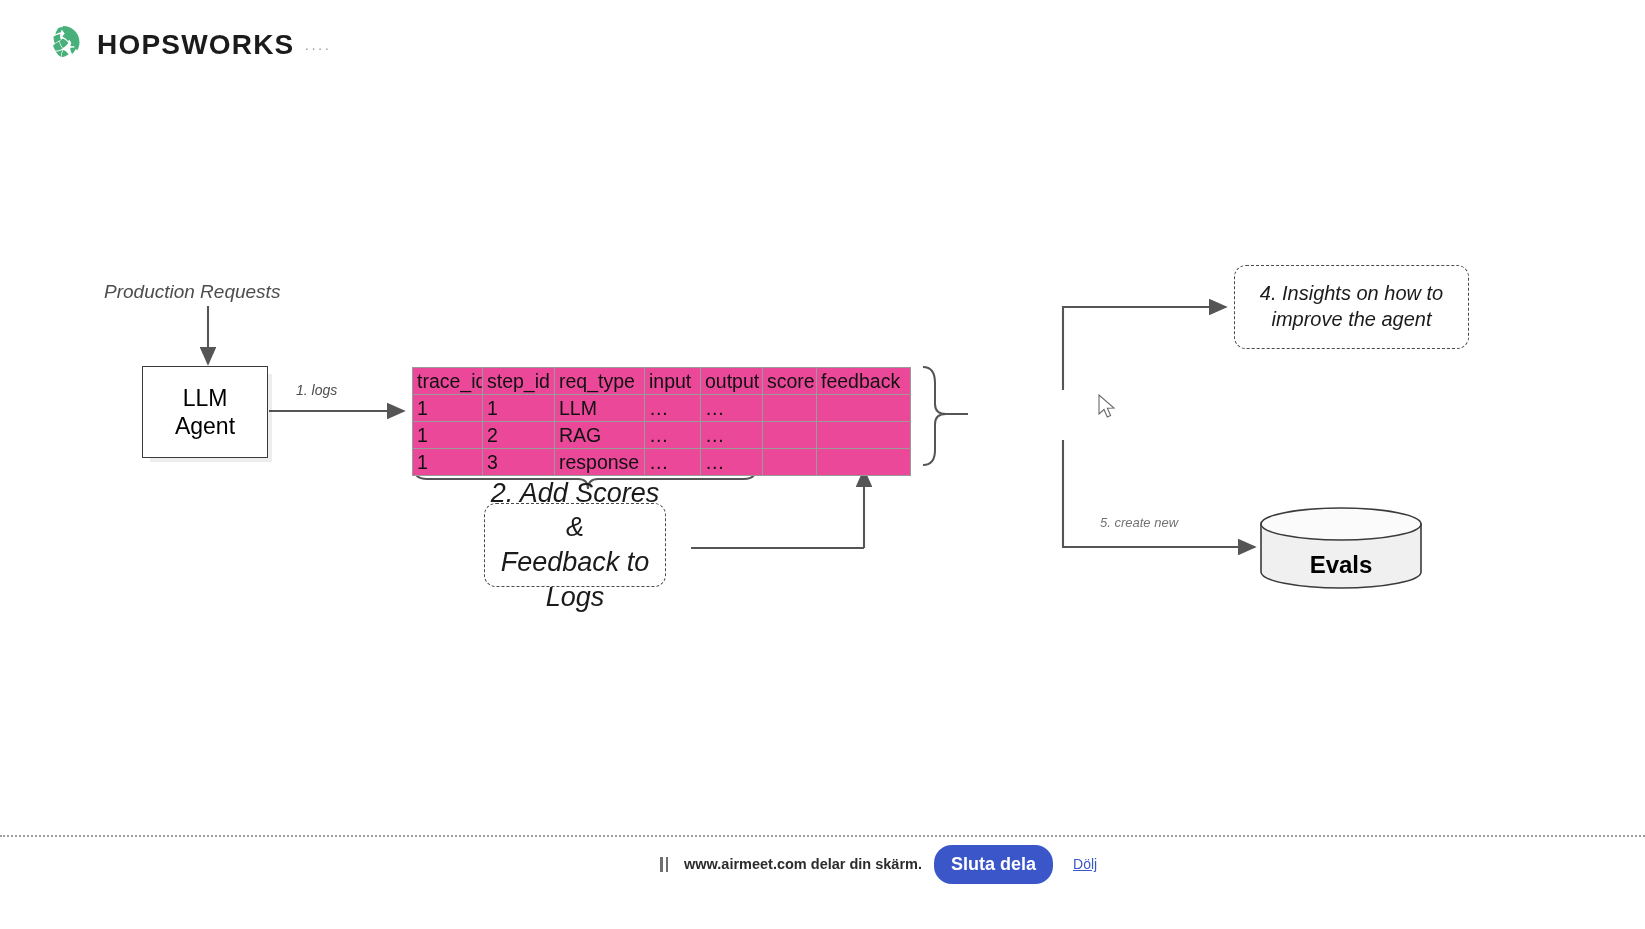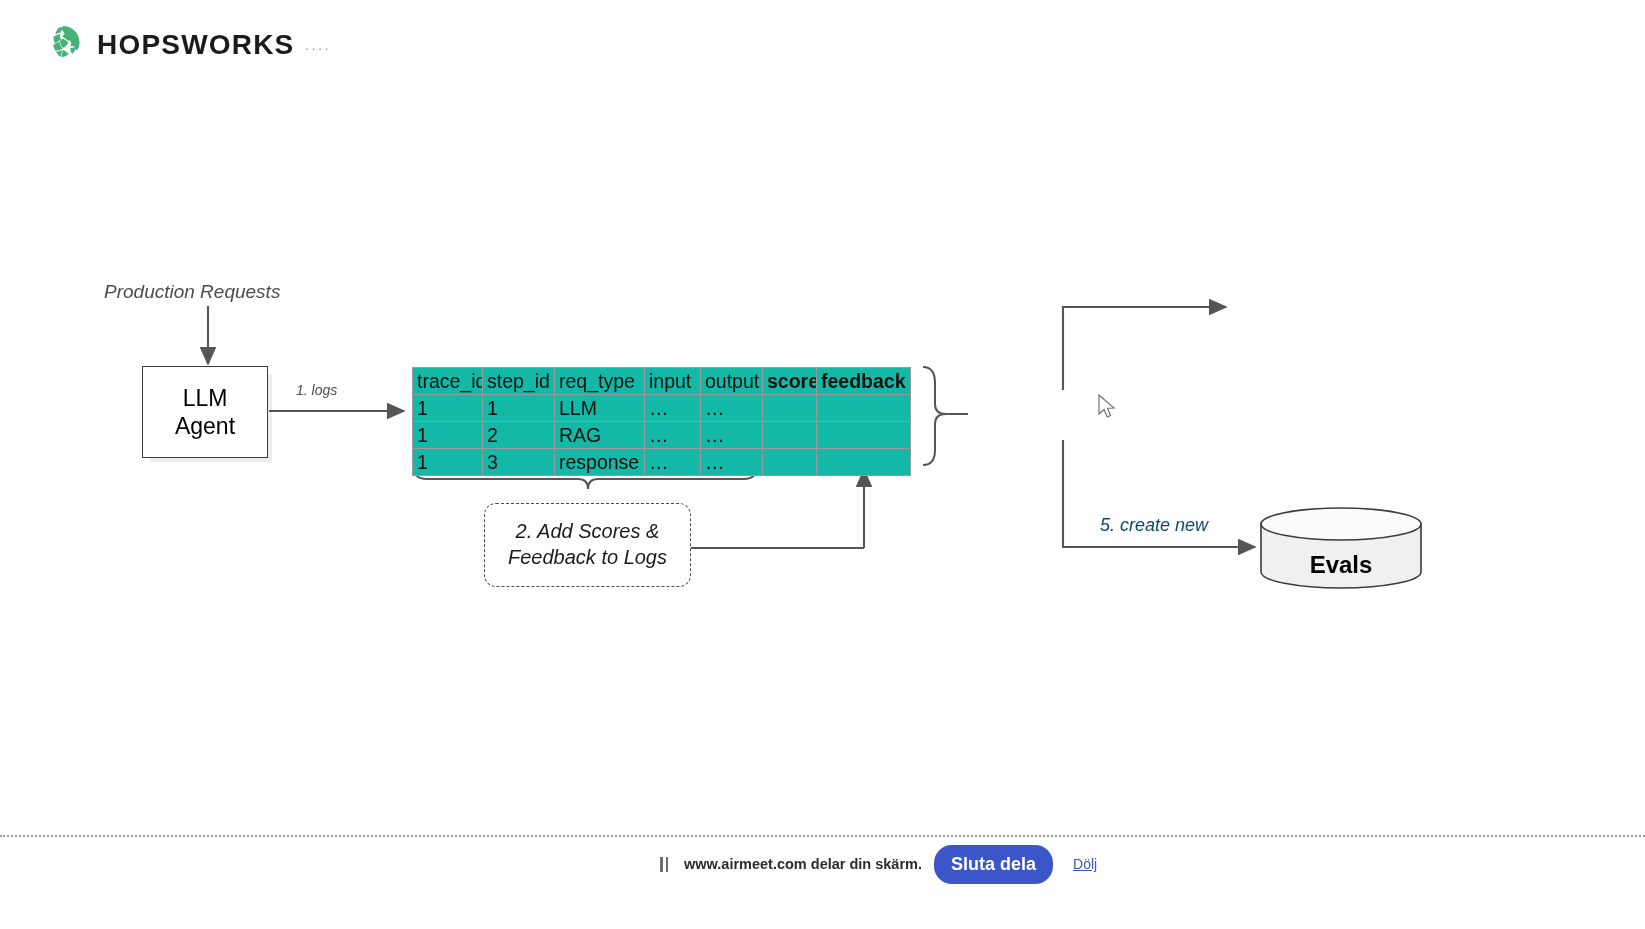--- a/index.html
+++ b/index.html
@@ -105,36 +105,36 @@
     justify-content: center;
     font-weight: bold;
     color: #000000;
     z-index: 6;
   }
 
   
   #log-table {
     position: absolute;
     border-collapse: collapse;
-    background: #14b8a6;
+    background: #ec4899;
     table-layout: fixed;
     z-index: 4;
   }
   #log-table td, #log-table th {
     border: 1px solid #9a9a9a;
     padding: 1px 4px;
     font-size: 19.5px;
     font-weight: normal;
     text-align: left;
     height: 24px;
     color: #111111;
     overflow: hidden;
     white-space: nowrap;
   }
-  #log-table th.bold-head { font-weight: bold; }
+  #log-table th.bold-head { font-weight: normal; }
 
   
   #evals-cyl {
     position: absolute;
     z-index: 4;
   }
   #evals-label {
     position: absolute;
     width: 100%;
     text-align: center;
@@ -341,28 +341,32 @@
         <td>3</td>
         <td>response</td>
         <td>…</td>
         <td>…</td>
         <td></td>
         <td></td>
       </tr>
     </tbody>
   </table>
 
-  <div class="node dashed-box" style="left:484px; top:503px; width:207px; height:84px; font-size:20px; flex-direction:column; z-index:5;">
+  <div class="node dashed-box" style="left:484px; top:503px; width:182px; height:84px; font-size:27px; flex-direction:column; z-index:5;">
     <span>2. Add Scores &amp;</span>
     <span>Feedback to Logs</span>
   </div>
 
 
-
-  <div class="label-italic" style="left:1100px; top:515px; font-size:18px; color:#0c4a6e;">5. create new</div>
+  <div class="node dashed-box" style="left:1234px; top:265px; width:235px; height:84px; font-size:20px; flex-direction:column;">
+    <span>4. Insights on how to</span>
+    <span>improve the agent</span>
+  </div>
+
+  <div class="label-italic" style="left:1100px; top:515px; font-size:13px; color:#737373;">5. create new</div>
 
   <div id="evals-cyl" style="left:1260px; top:507px; width:162px; height:82px;">
     <svg width="162" height="82" viewBox="0 0 162 82">
       <path d="M1,17 L1,65 a80,16 0 0 0 160,0 L161,17 z" fill="#f0f0f0" stroke="#3b3b3b" stroke-width="1.6"></path>
       <ellipse cx="81" cy="17" rx="80" ry="16" fill="#fbfbfb" stroke="#3b3b3b" stroke-width="1.6"></ellipse>
     </svg>
     <div id="evals-label">Evals</div>
   </div>
 
   <svg id="cursor" style="left:1098px; top:394px;" width="20" height="28" viewBox="0 0 20 28">

